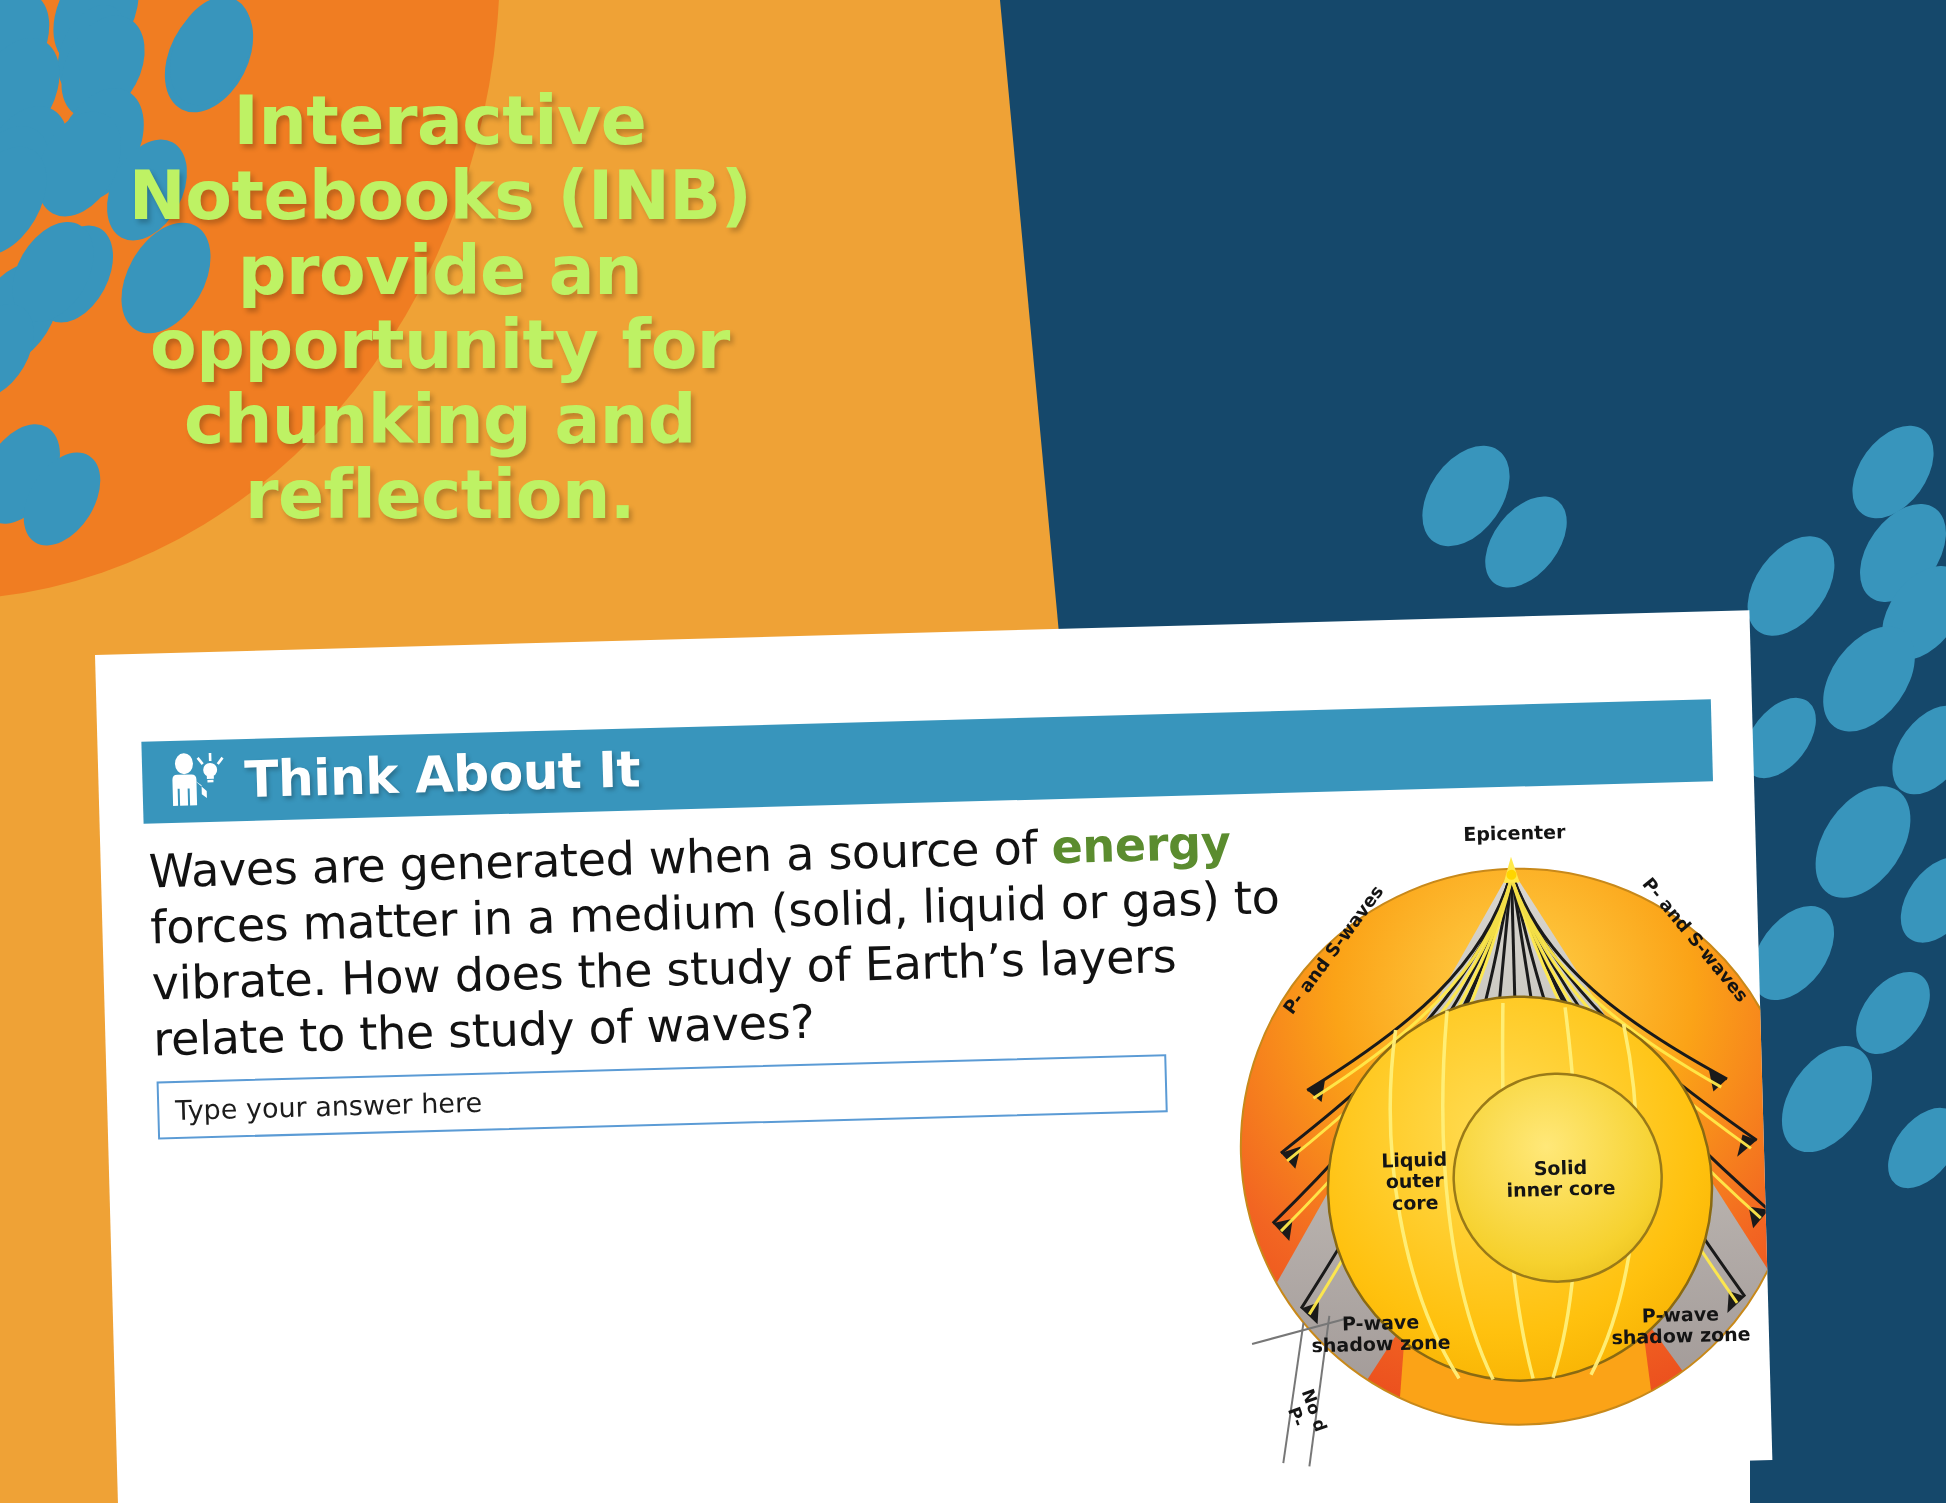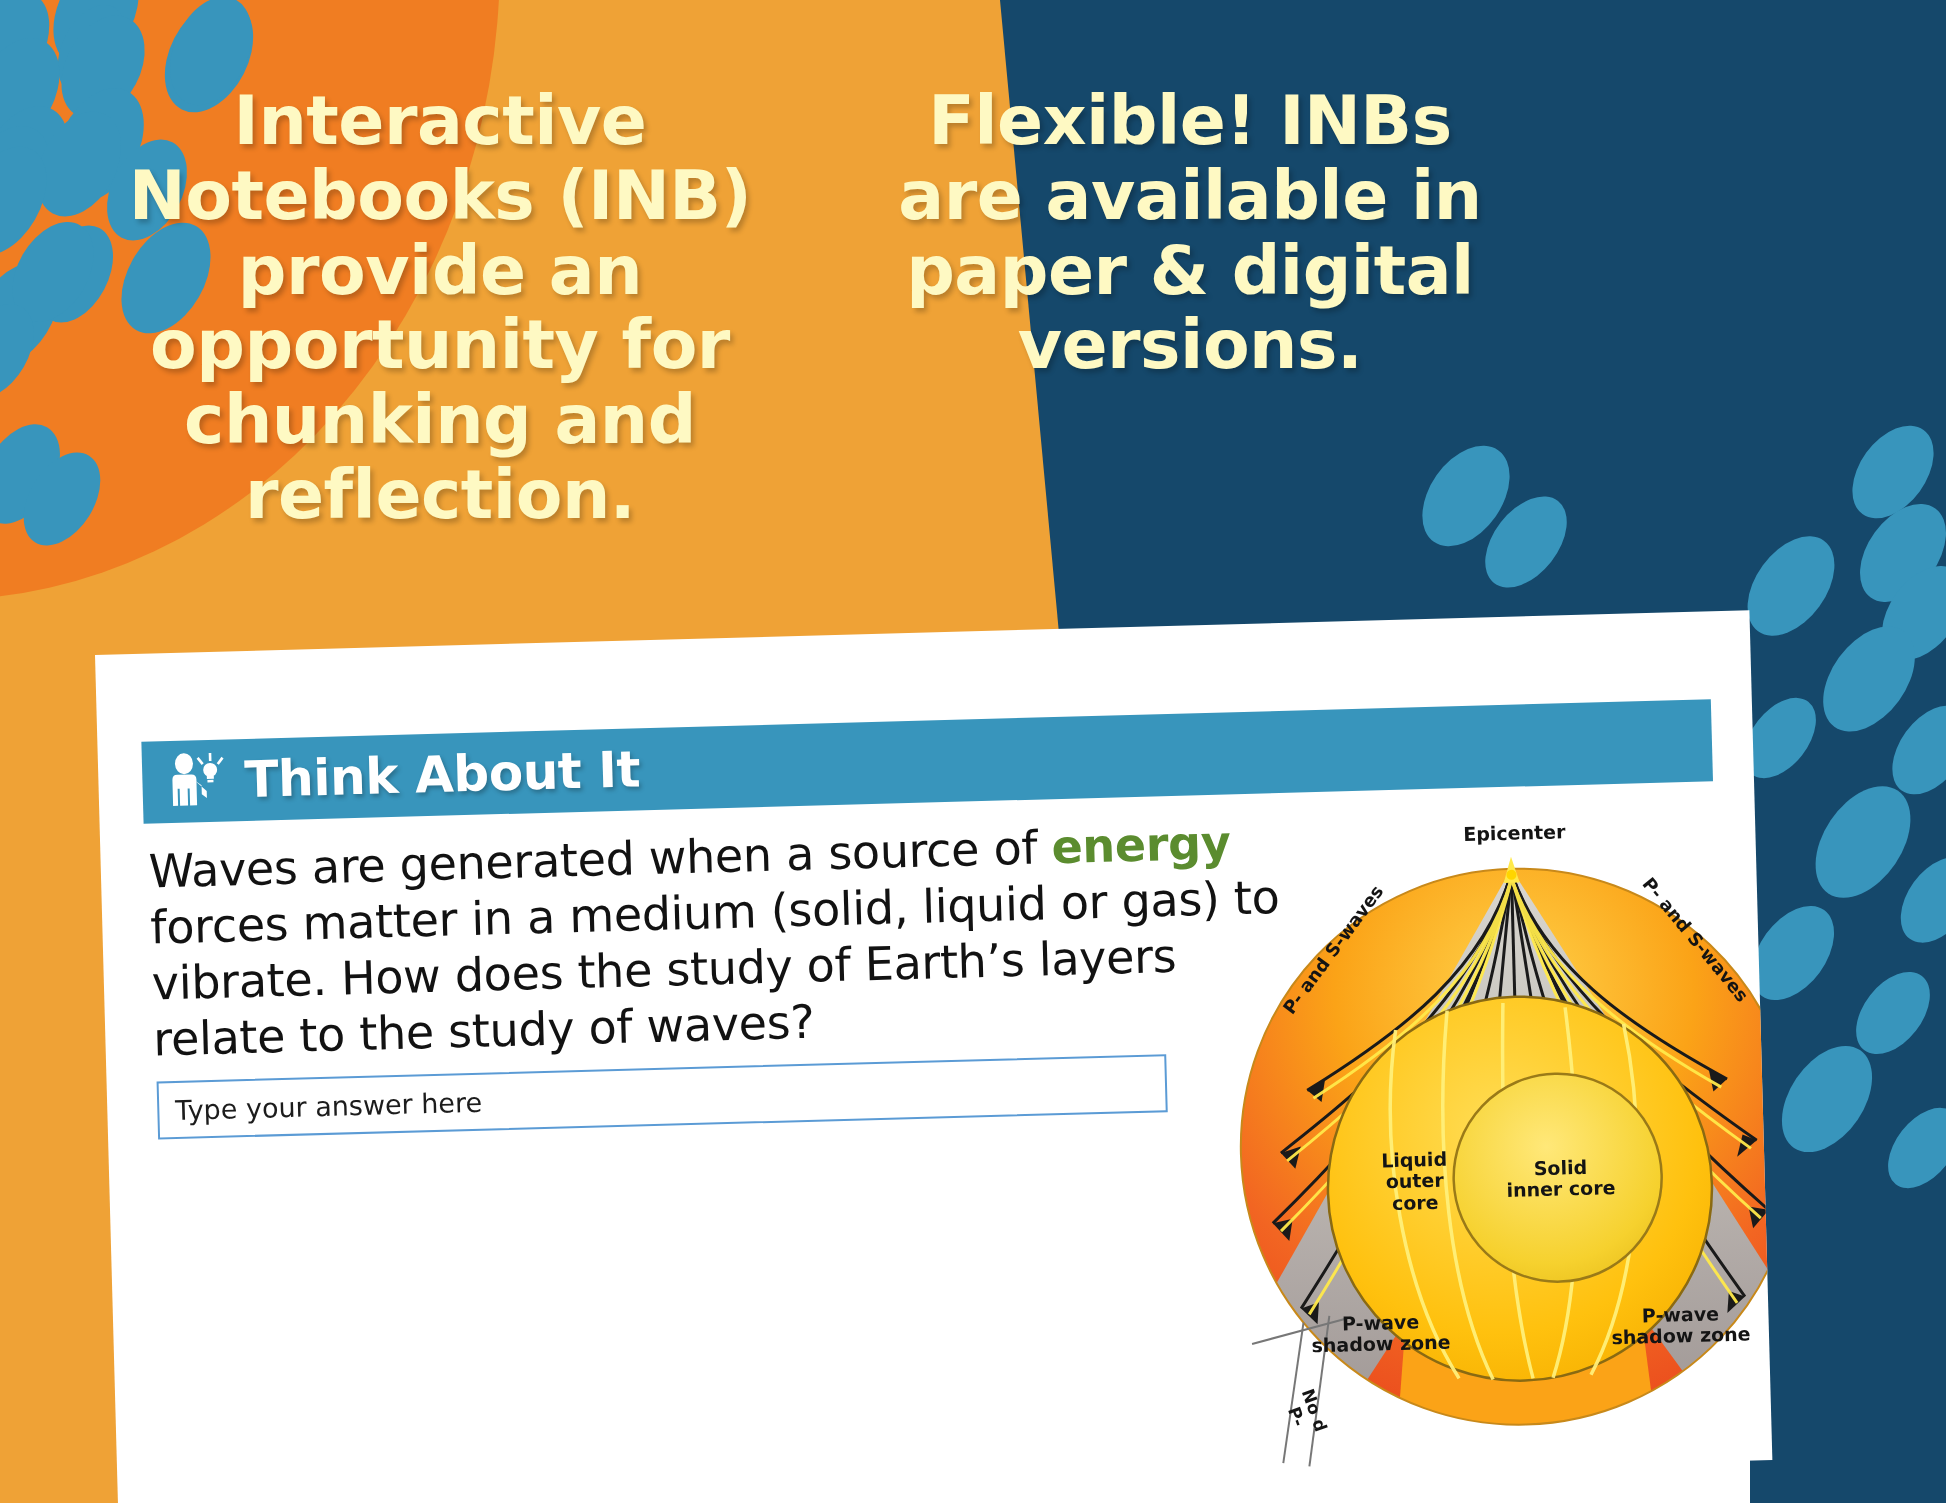--- a/index.html
+++ b/index.html
@@ -27,21 +27,21 @@
     position:absolute;left:0;bottom:0;width:1946px;height:560px;
     background:#ffffff;
     clip-path:polygon(118px 290px, 1750px 175px, 1750px 560px, 118px 560px);
   }
 
   
   .blob{position:absolute;background:#3895BC;border-radius:50%;}
 
   
   .headline{
-    position:absolute;color:#fef9c3;font-weight:700;text-align:center;
+    position:absolute;color:#bef264;font-weight:700;text-align:center;
     line-height:1.10;letter-spacing:-0.5px;
     text-shadow:3px 4px 5px rgba(0,0,0,0.22);
     font-family:"DejaVu Sans", sans-serif;
   }
   #headline-left{left:120px;top:84px;width:640px;font-size:68px;}
   #headline-right{left:880px;top:84px;width:620px;font-size:68px;}
 
   
   .card{
     position:absolute;left:95px;top:655px;width:1655px;height:850px;
@@ -128,21 +128,20 @@
   <div class="blob" style="left:1900px;top:700px;width:62px;height:100px;transform:rotate(36deg);"></div>
   <div class="blob" style="left:1618px;top:690px;width:58px;height:94px;transform:rotate(38deg);"></div>
   <div class="blob" style="left:1824px;top:780px;width:78px;height:124px;transform:rotate(34deg);"></div>
   <div class="blob" style="left:1908px;top:852px;width:60px;height:96px;transform:rotate(36deg);"></div>
   <div class="blob" style="left:1760px;top:900px;width:66px;height:106px;transform:rotate(36deg);"></div>
   <div class="blob" style="left:1864px;top:966px;width:58px;height:94px;transform:rotate(38deg);"></div>
   <div class="blob" style="left:1790px;top:1040px;width:74px;height:118px;transform:rotate(34deg);"></div>
   <div class="blob" style="left:1896px;top:1102px;width:56px;height:92px;transform:rotate(38deg);"></div>
 
   <div class="headline" id="headline-left">Interactive Notebooks (INB) provide an opportunity for chunking and reflection.</div>
-  <div class="headline" id="headline-right">Flexible! INBs are available in paper &amp; digital versions.</div>
 
   <div class="bg-white-bottom"></div>
 
   <div class="card">
 
     <div class="card-header">
       <span class="think-icon">
         <svg viewBox="0 0 64 64" width="64" height="64" aria-hidden="true">
 
           <ellipse cx="20" cy="14" rx="9" ry="10.5" fill="#ffffff"></ellipse>

